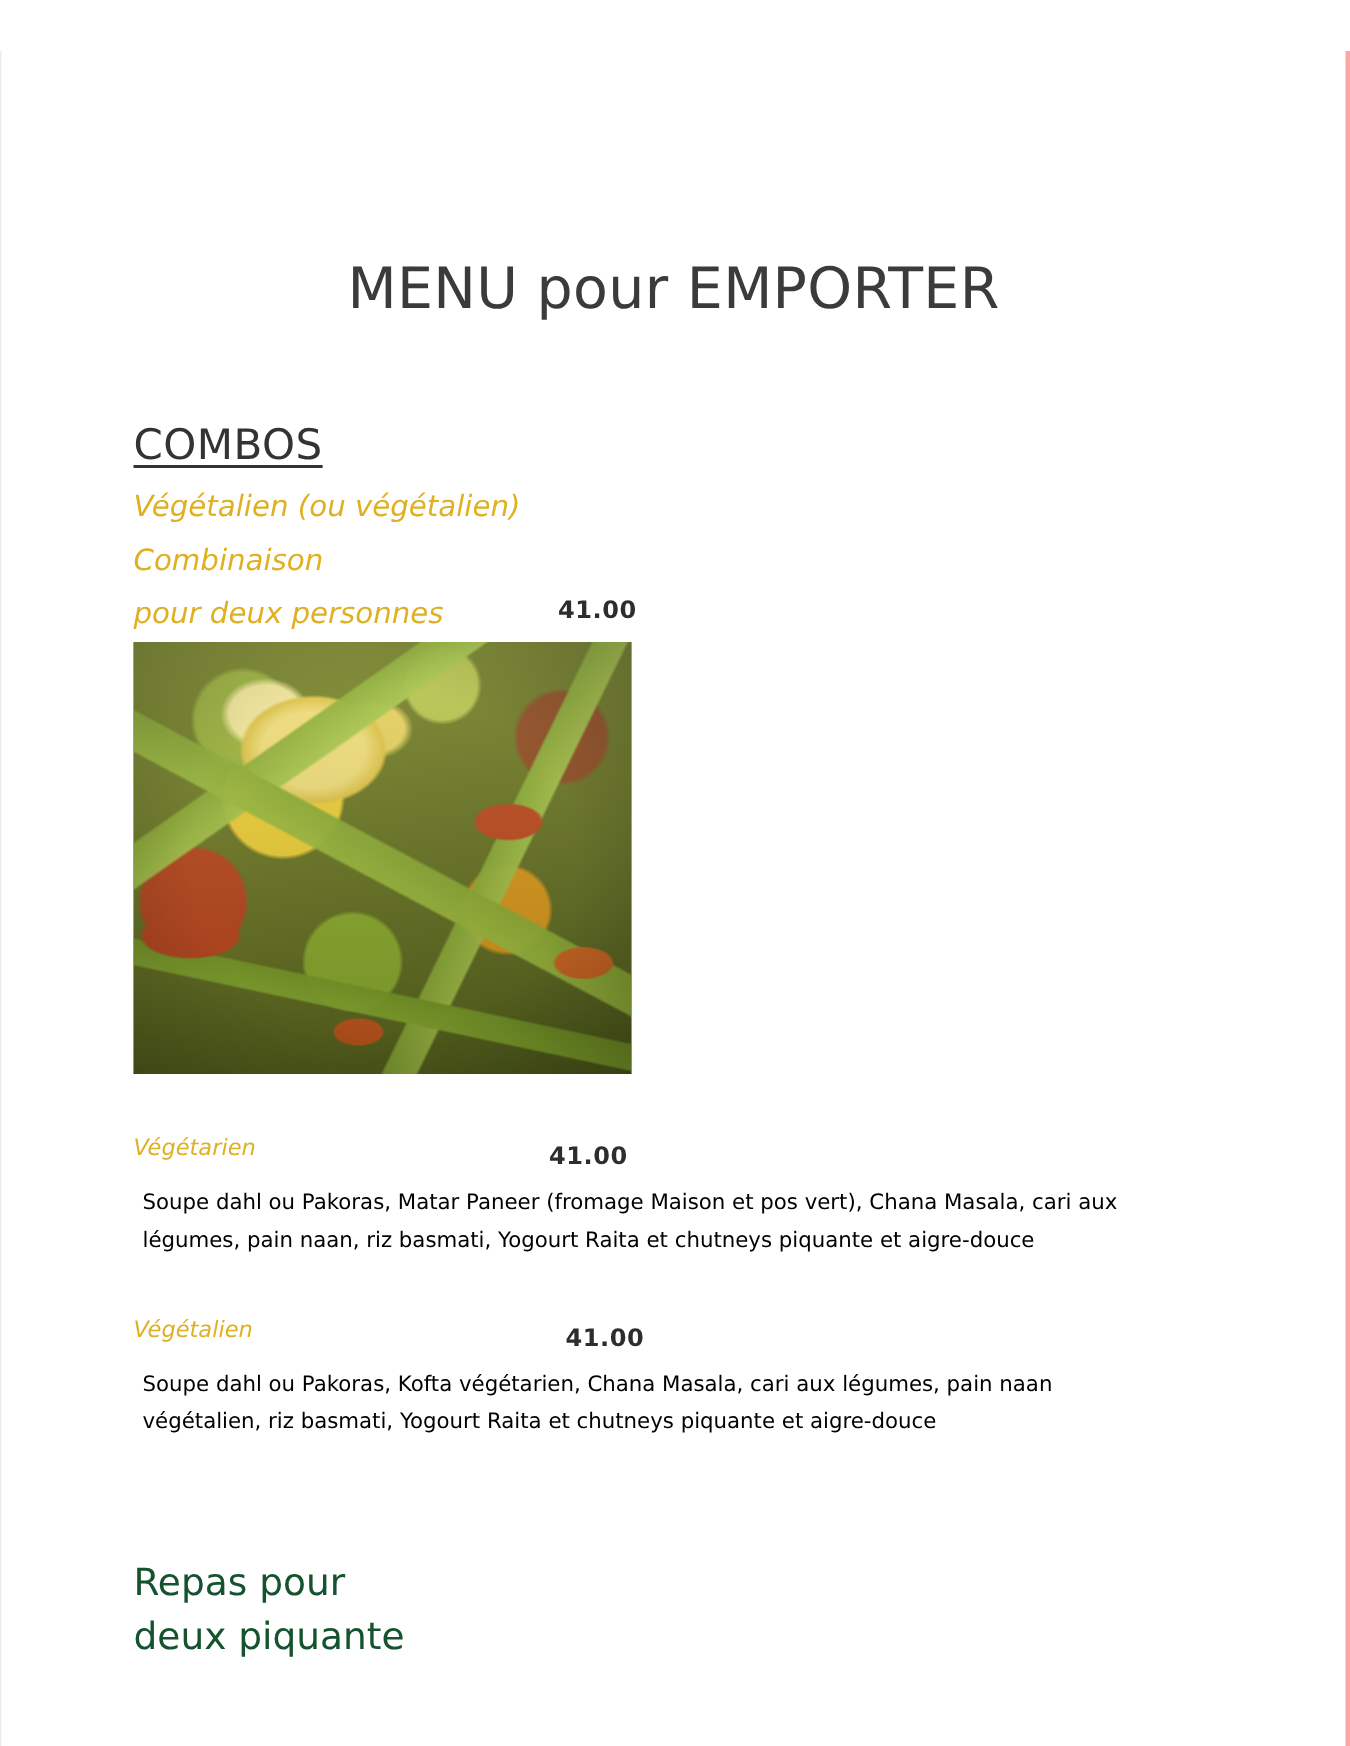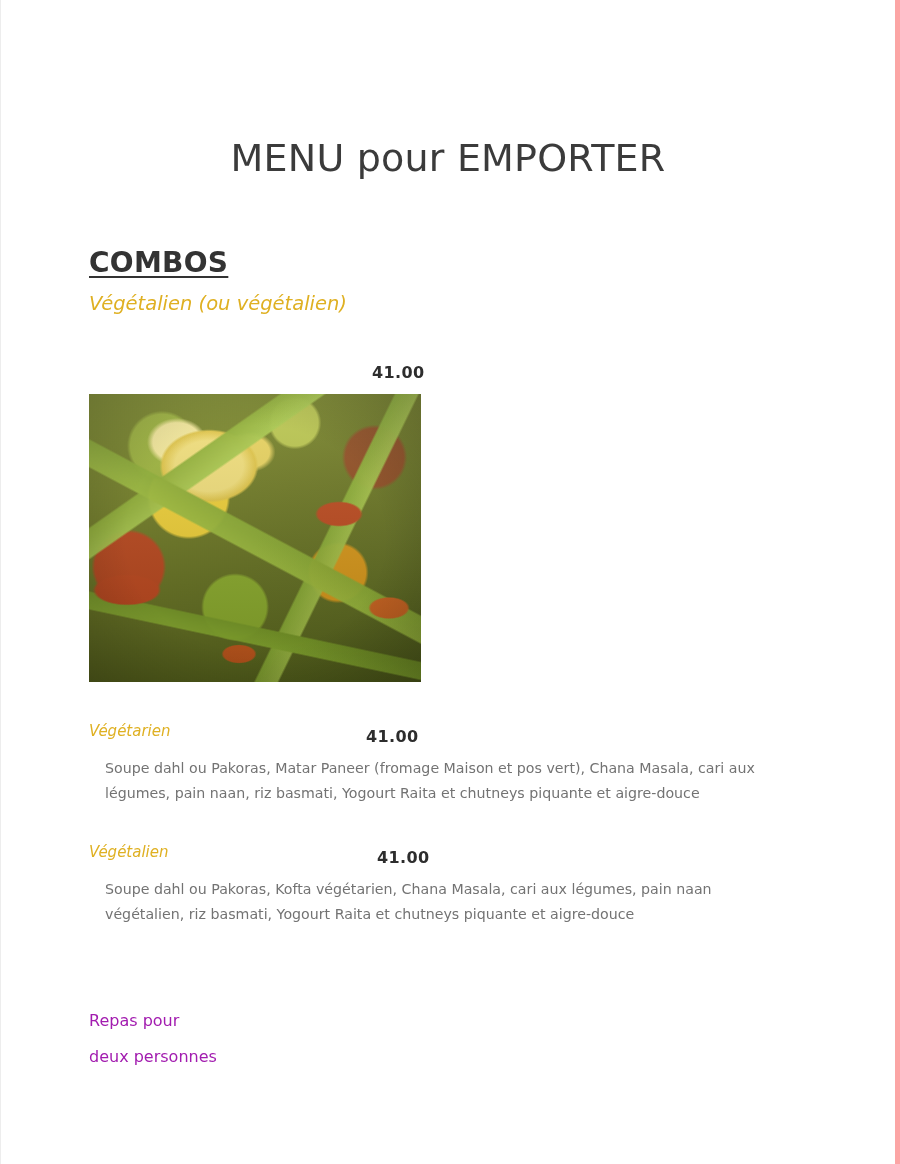--- a/index.html
+++ b/index.html
@@ -16,21 +16,22 @@
     overflow: hidden;
   }
 
   
   .page {
     position: absolute;
     inset: 0;
     background: #fff;
     box-sizing: border-box;
     border-left: 1px solid #ededed;
-    border-right: 5px solid #fca5a5;
+    border-right: 3px solid #fca5a5;
+    margin-top: 34px;
   }
 
   .content {
     position: absolute;
     left: 88px;
     right: 88px;
     top: 0;
     bottom: 0;
   }
 
@@ -48,21 +49,21 @@
   }
 
   .section-heading {
     position: absolute;
     left: 0;
     top: 223px;
     font-size: 28px;
     color: #333333;
     text-decoration: underline;
     text-underline-offset: 4px;
-    font-weight: 700;
+    font-weight: 400;
     letter-spacing: 0.3px;
   }
 
   .combo-title {
     position: absolute;
     left: 0;
     top: 286px;
     width: 290px;
     font-style: italic;
     font-size: 19.5px;
@@ -151,55 +152,57 @@
   .item-price {
     position: absolute;
     top: 5px;
     font-size: 16px;
     font-weight: bold;
     color: #2d2d2d;
     letter-spacing: 0.4px;
   }
   .item-desc {
     position: absolute;
-    left: 16px;
+    left: 6px;
     top: 34px;
     width: 660px;
     font-size: 14.2px;
     line-height: 25px;
-    color: #737373;
+    color: #000000;
   }
 
   #item-vegetarien { top: 722px; }
   #item-vegetarien .item-price { left: 277px; }
   #item-vegetalien { top: 843px; }
   #item-vegetalien .item-price { left: 288px; }
 
   .footer-block {
     position: absolute;
     left: 0;
     top: 1003px;
-    font-size: 16px;
+    font-size: 25px;
     line-height: 35.5px;
-    color: #a21caf;
+    color: #14532d;
   }
   .footer-block div { white-space: nowrap; }
 </style>
 </head>
 <body>
 
 <div class="page">
   <div class="content">
 
     <h1 class="doc-title">MENU pour EMPORTER</h1>
 
     <h2 class="section-heading">COMBOS</h2>
 
     <div class="combo-title">
       <div>Végétalien (ou végétalien)</div>
+      <div>Combinaison</div>
+      <div>pour deux personnes</div>
     </div>
     <div class="combo-title-price">41.00</div>
 
     <div class="food-photo">
       <div class="layer fp-base"></div>
       <div class="layer fp-cauliflower"></div>
       <div class="layer fp-beans"></div>
       <div class="layer fp-peppers"></div>
       <div class="layer fp-shadow"></div>
     </div>
@@ -211,17 +214,17 @@
     </div>
 
     <div class="item" id="item-vegetalien">
       <div class="item-name">Végétalien</div>
       <div class="item-price">41.00</div>
       <div class="item-desc">Soupe dahl ou Pakoras, Kofta végétarien, Chana Masala, cari aux légumes, pain naan végétalien, riz basmati, Yogourt Raita et chutneys piquante et aigre-douce</div>
     </div>
 
     <div class="footer-block">
       <div>Repas pour</div>
-      <div>deux personnes</div>
+      <div>deux piquante</div>
     </div>
 
   </div>
 </div>
 
 </body></html>

